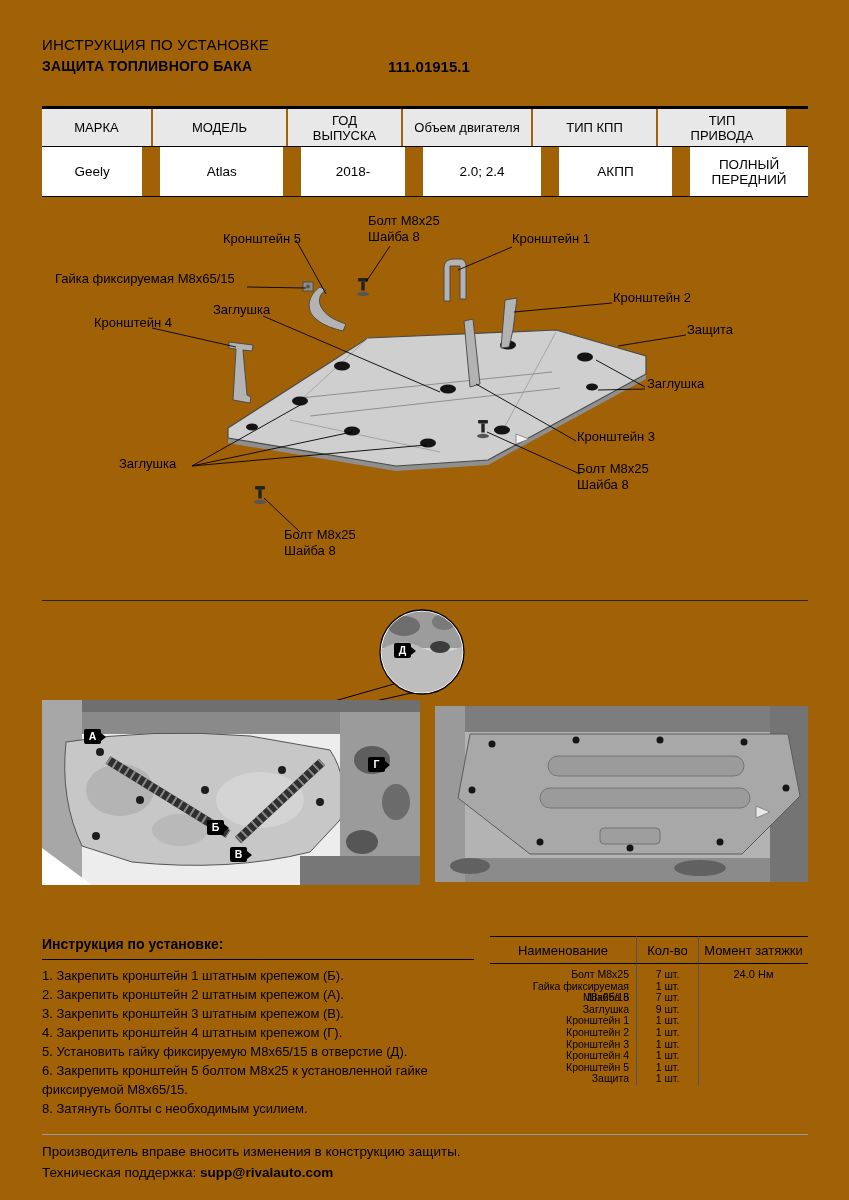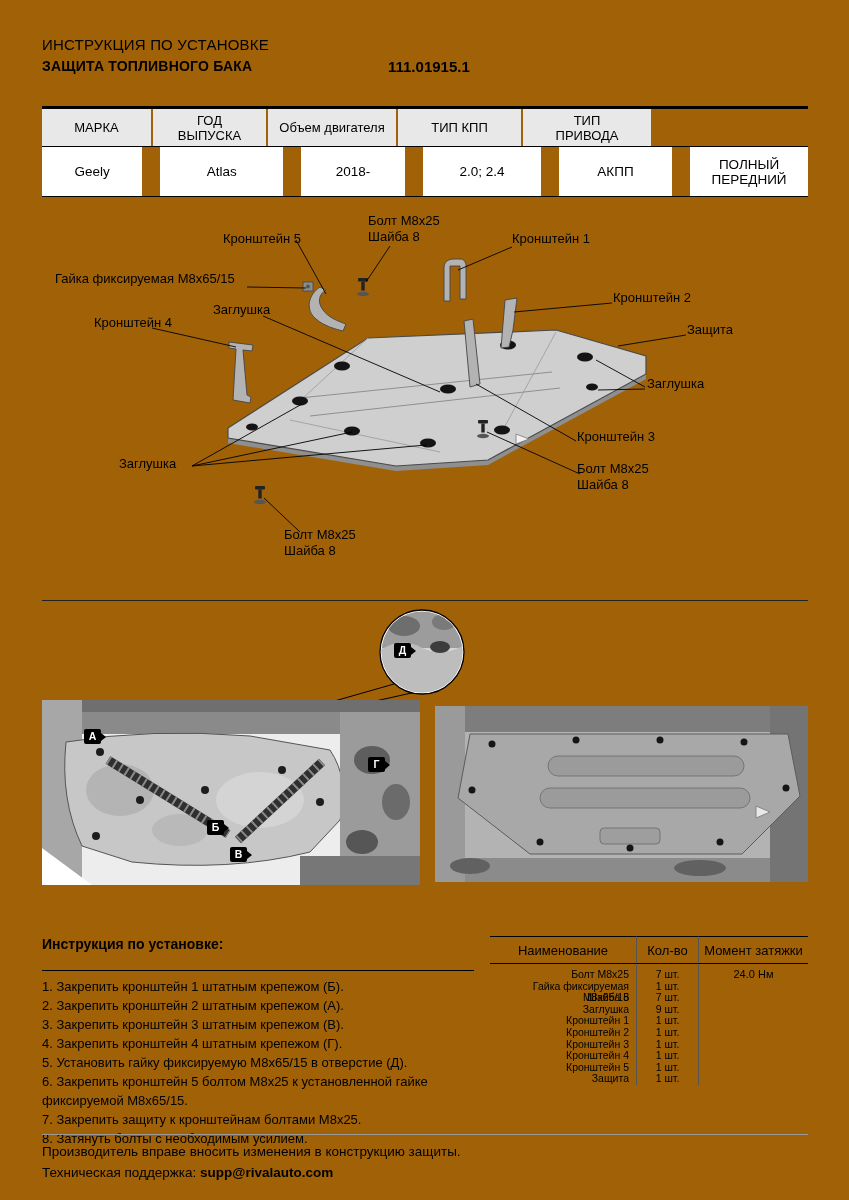--- a/index.html
+++ b/index.html
@@ -28,21 +28,21 @@
   .divider1 { position:absolute; left:42px; top:600px; width:766px; border-top:1px solid #222; }
 
   
   .photos-svg { position:absolute; left:0; top:598px; width:849px; height:292px; }
   .badge { position:absolute; width:17px; height:15px; background:#000; color:#fff; font-size:10.5px; font-weight:bold; text-align:center; line-height:15px; border-radius:2px; z-index:5; }
   .badge::after { content:""; position:absolute; left:100%; top:4px; border:4px solid transparent; border-left:5px solid #000; border-right-width:0; }
 
   
   .instructions { position:absolute; left:42px; top:936px; width:432px; }
   .sec-title { font-size:14px; font-weight:bold; }
-  .instructions .sec-title { padding-bottom:18px; border-bottom:1px solid #000; }
+  .instructions .sec-title { padding-bottom:7px; border-bottom:1px solid #000; }
   .steps { padding-top:6px; font-size:13px; line-height:19px; }
 
   .parts { position:absolute; left:490px; top:936px; width:318px; }
   .parts .sec-title { padding-left:14px; padding-bottom:6px; }
   .parts-grid { display:grid; grid-template-columns:147px 62px 109px; grid-template-rows:28px 5px repeat(10, 11.6px); }
   .ph { border-top:1px solid #000; border-bottom:1px solid #000; display:flex; align-items:center; justify-content:center; font-size:13px; text-align:center; }
   .bR { border-right:1px solid #555; }
   .pc { font-size:10.5px; line-height:11.6px; }
   .pc-name { text-align:right; padding-right:7px; }
   .pc-qty { text-align:center; }
@@ -59,20 +59,21 @@
 
 <div class="page">
 
   <div class="h-line1">ИНСТРУКЦИЯ ПО УСТАНОВКЕ</div>
   <div class="h-line2">ЗАЩИТА ТОПЛИВНОГО БАКА</div>
   <div class="part-number">111.01915.1</div>
 
   <div class="spec">
     <div class="spec-head">
       <div class="cell w0">МАРКА</div>
+      <div class="cell w1">МОДЕЛЬ</div>
       <div class="cell w2">ГОД
 ВЫПУСКА</div>
       <div class="cell w3">Объем двигателя</div>
       <div class="cell w4">ТИП КПП</div>
       <div class="cell w5">ТИП
 ПРИВОДА</div>
     </div>
     <div class="spec-data">
       <div class="cell w0">Geely</div>
       <div class="cell w1">Atlas</div>
@@ -265,21 +266,20 @@
 
   <div class="instructions">
     <div class="sec-title">Инструкция по установке:</div>
     <div class="steps">
       <div class="step">1. Закрепить кронштейн 1 штатным крепежом (Б).</div>
       <div class="step">2. Закрепить кронштейн 2 штатным крепежом (А).</div>
       <div class="step">3. Закрепить кронштейн 3 штатным крепежом (В).</div>
       <div class="step">4. Закрепить кронштейн 4 штатным крепежом (Г).</div>
       <div class="step">5. Установить гайку фиксируемую М8х65/15 в отверстие (Д).</div>
       <div class="step">6. Закрепить кронштейн 5 болтом М8х25 к установленной гайке фиксируемой М8х65/15.</div>
-      <div class="step">7. Закрепить защиту к кронштейнам болтами М8х25.</div>
       <div class="step">8. Затянуть болты с необходимым усилием.</div>
     </div>
   </div>
 
   <div class="parts">
     <div class="parts-grid">
       <div class="ph bR">Наименование</div>
       <div class="ph bR">Кол-во</div>
       <div class="ph">Момент затяжки</div>
 

